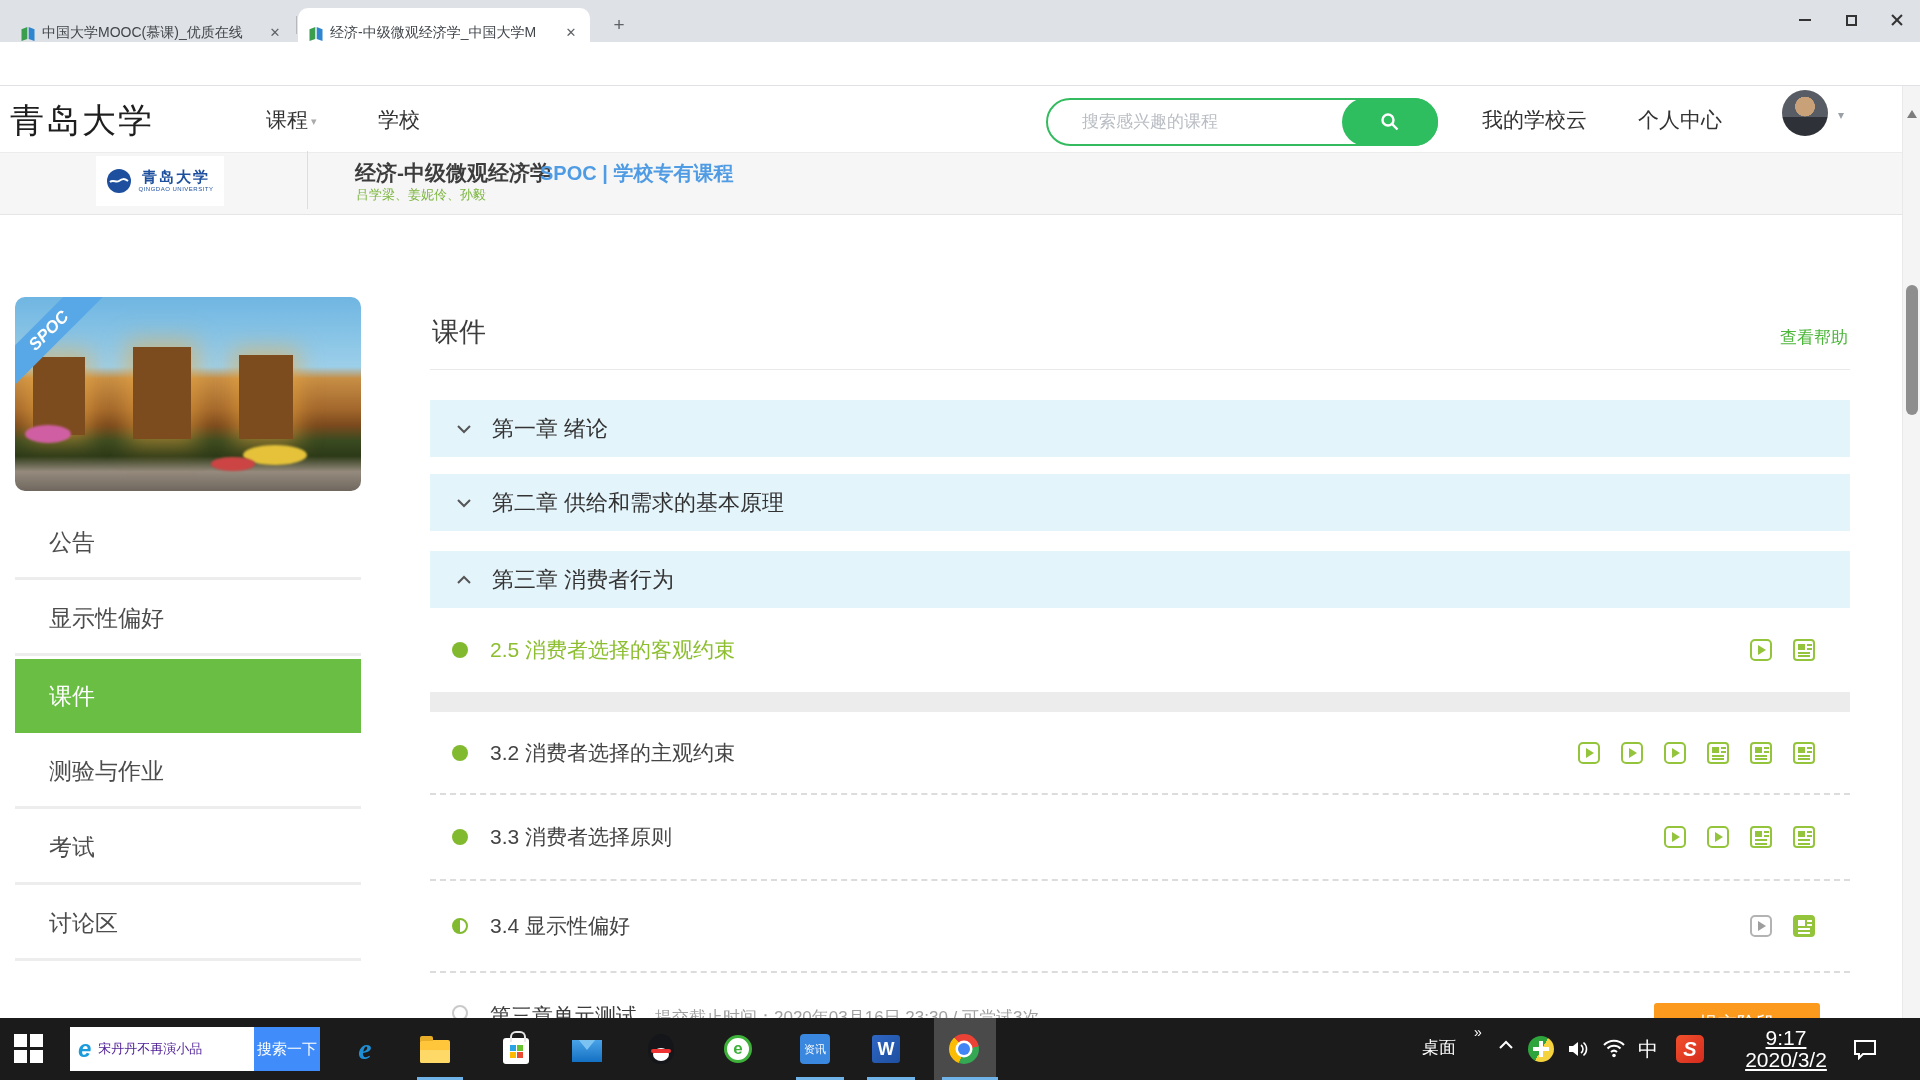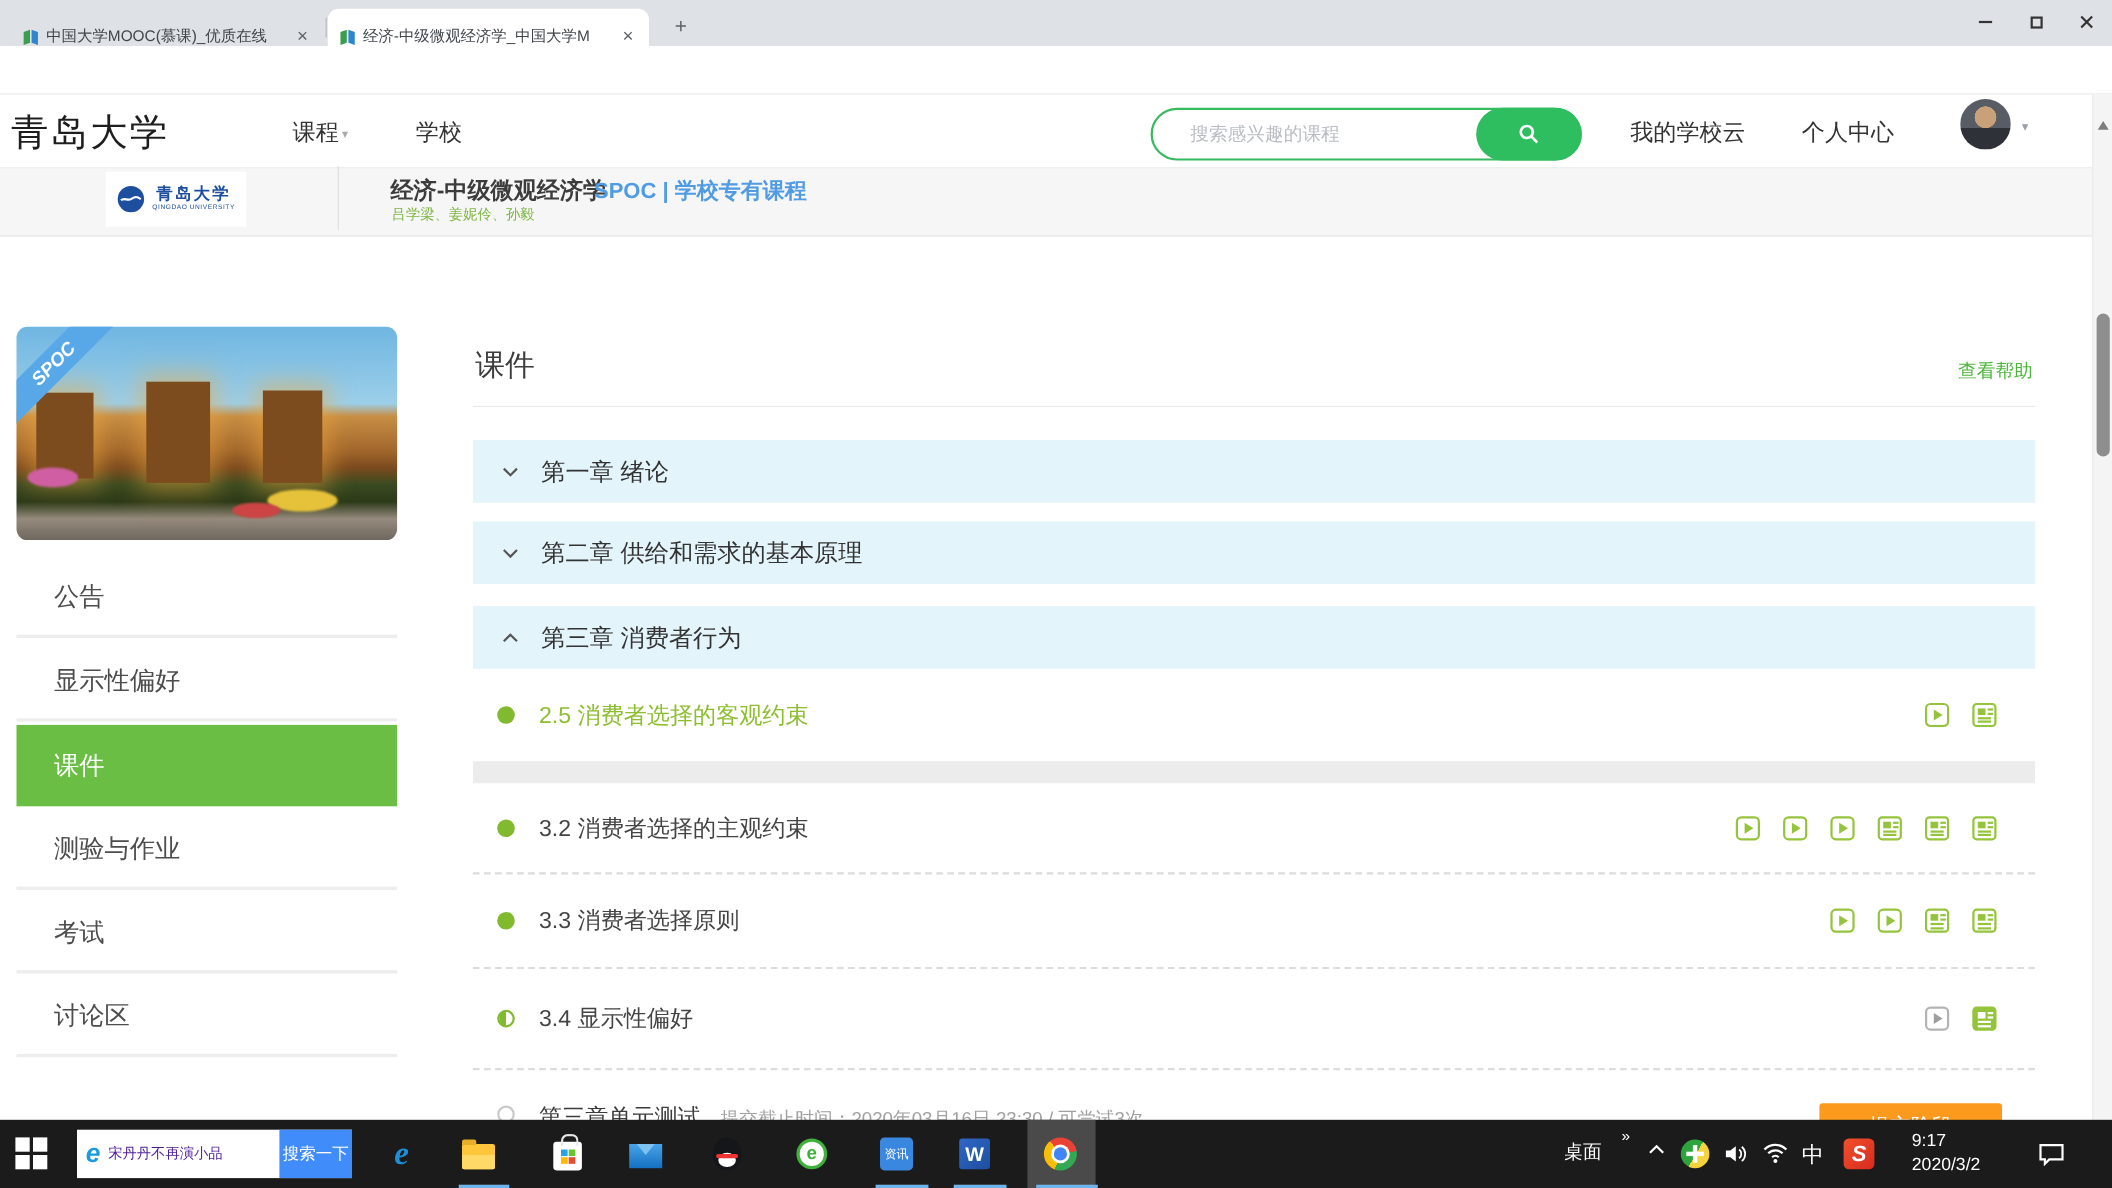--- a/index.html
+++ b/index.html
@@ -129,21 +129,21 @@
   .wordic{width:28px;height:28px;background:linear-gradient(135deg,#2f67c4,#1e4fa0);border-radius:3px;color:#fff;font-size:18px;font-weight:bold;display:flex;align-items:center;justify-content:center;}
   .chrome-hl{position:absolute;left:934px;top:0;width:62px;height:62px;background:#4a4a4a;}
   .chromeic{width:30px;height:30px;border-radius:50%;background:conic-gradient(from -40deg,#ea4335 0 120deg,#34a853 120deg 240deg,#fbbc05 240deg 360deg);position:relative;}
   .chromeic::after{content:"";position:absolute;left:9px;top:9px;width:12px;height:12px;border-radius:50%;background:#4285f4;box-shadow:0 0 0 2.5px #fff;}
   .underline{position:absolute;bottom:0;height:3px;background:#6fb3e8;}
   .tray-txt{color:#fff;font-size:17px;}
   .tray-360{width:26px;height:26px;border-radius:50%;background:linear-gradient(120deg,#2da53c 52%,#f5d33c 52%);position:relative;}
   .tray-360::before{content:"";position:absolute;left:11px;top:5px;width:4px;height:16px;background:#fff;}
   .tray-360::after{content:"";position:absolute;left:5px;top:11px;width:16px;height:4px;background:#fff;}
   .sogou{width:28px;height:28px;background:linear-gradient(135deg,#f2502c,#d52b1e);border-radius:5px;color:#fff;font-size:20px;font-weight:bold;font-style:italic;display:flex;align-items:center;justify-content:center;}
-  .clock{position:absolute;left:1738px;top:9px;width:96px;text-align:left;color:#fff;font-size:16px;line-height:22px;}
+  .clock{position:absolute;left:1738px;top:9px;width:96px;text-align:center;color:#fff;font-size:21px;line-height:22px;text-decoration:underline;}
 </style>
 </head>
 <body>
 
 <div id="screen">
 
   <div class="tabstrip">
     <div class="tab inactive">
       <svg width="16" height="16" viewBox="0 0 16 16">
           <path d="M1.5 3.2 L7.3 1.1 V12.9 L1.5 14.9 Z" fill="#3a9e4e"></path>

